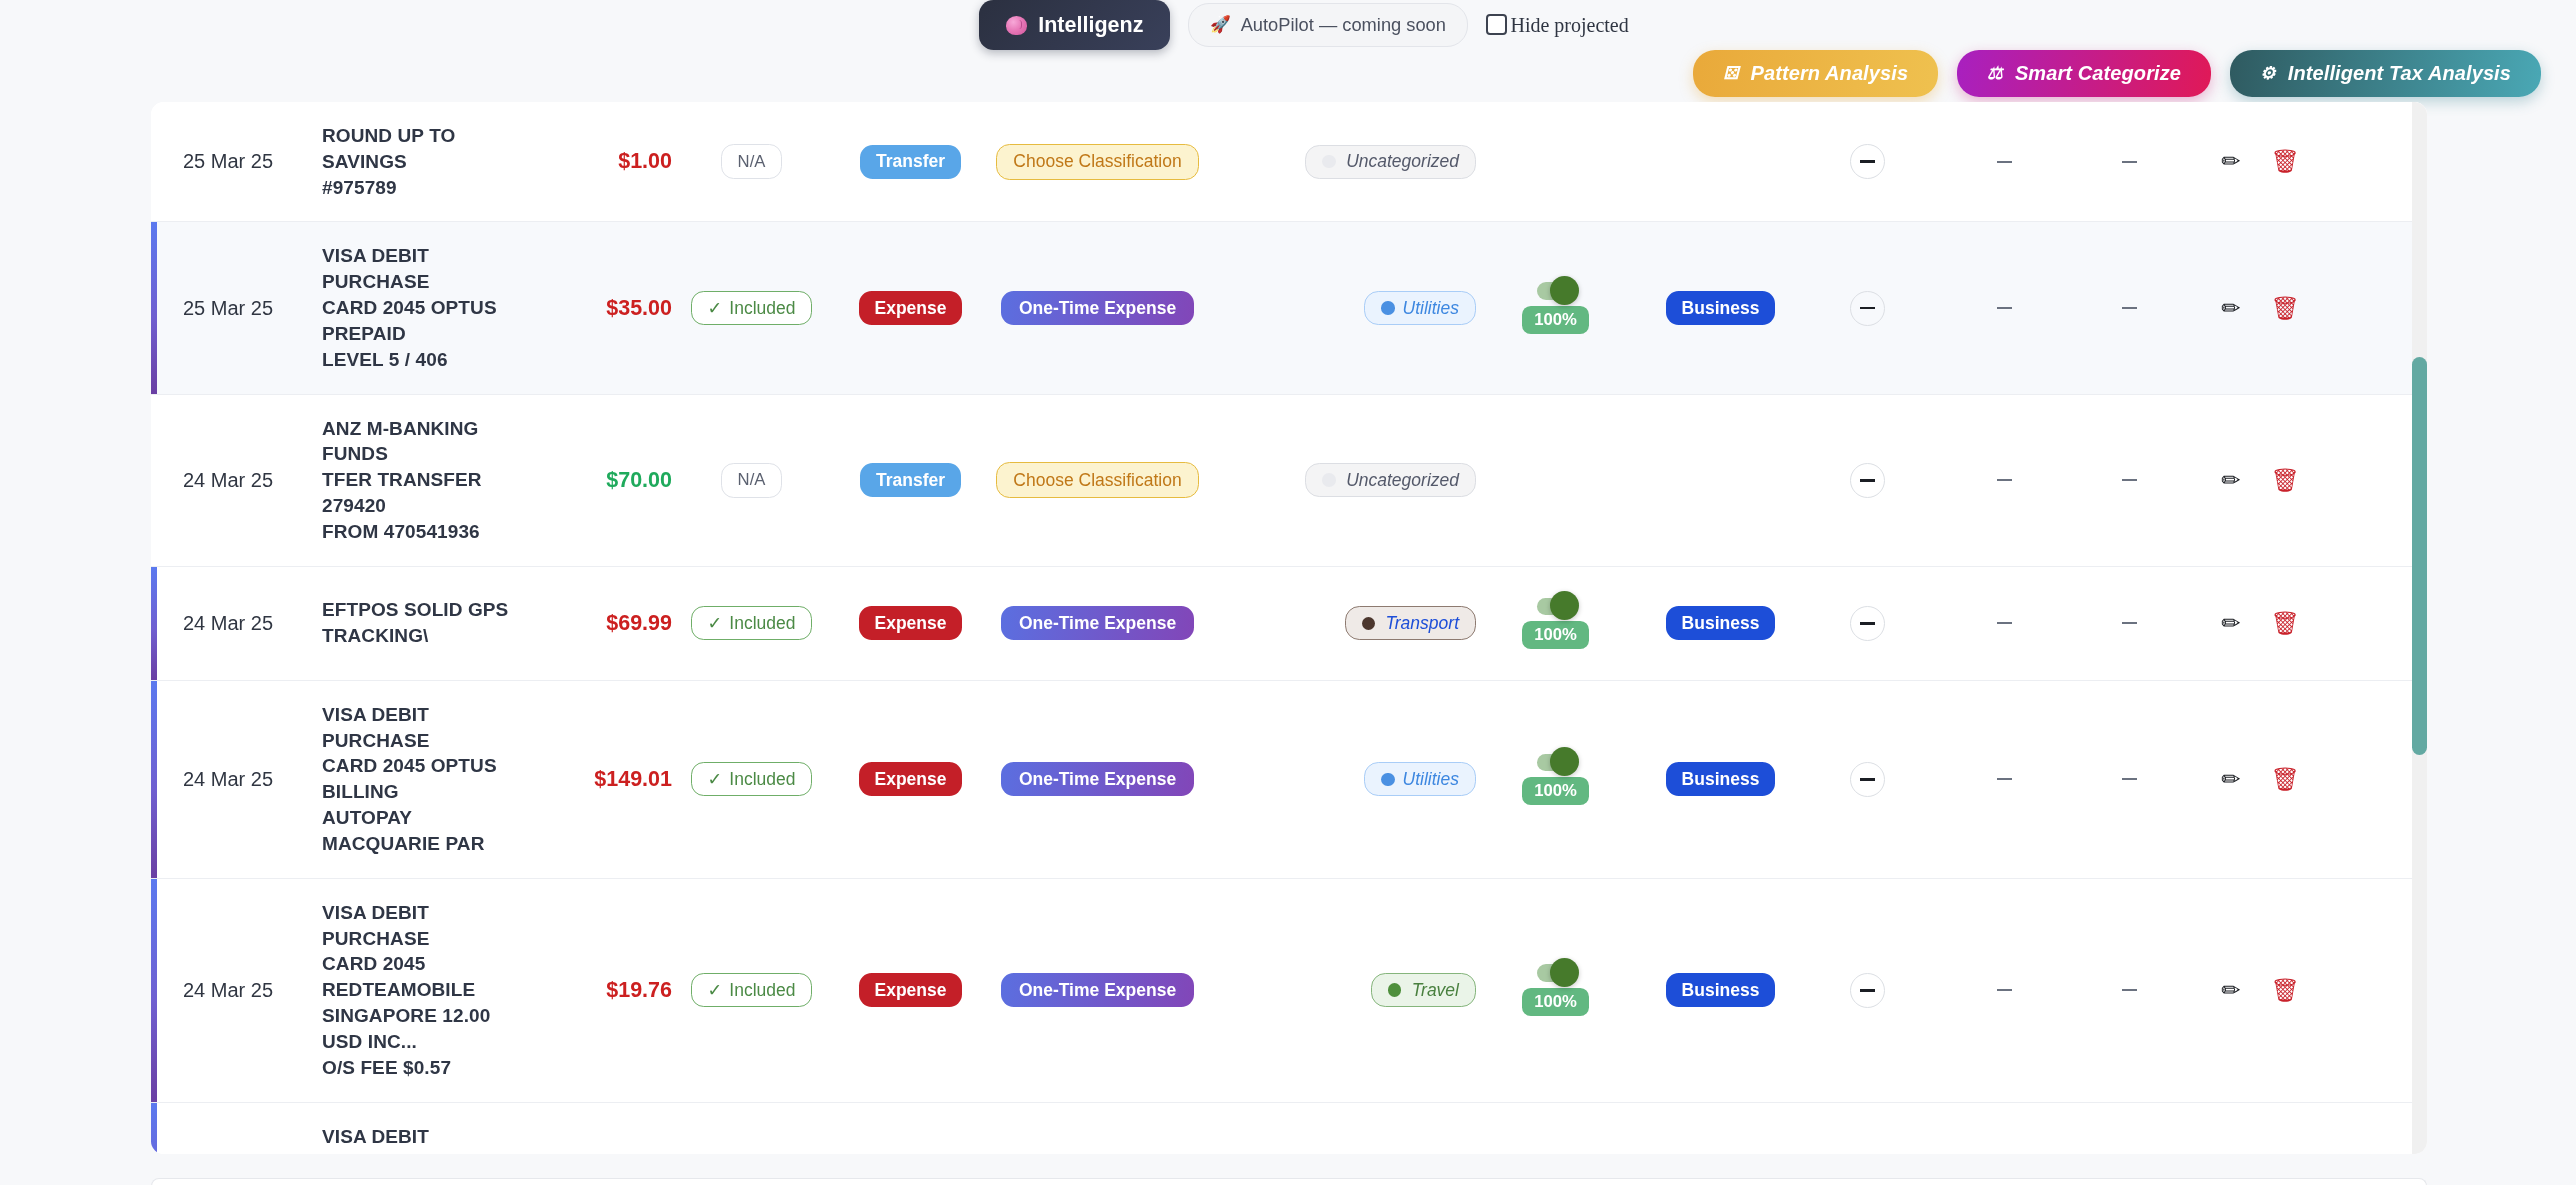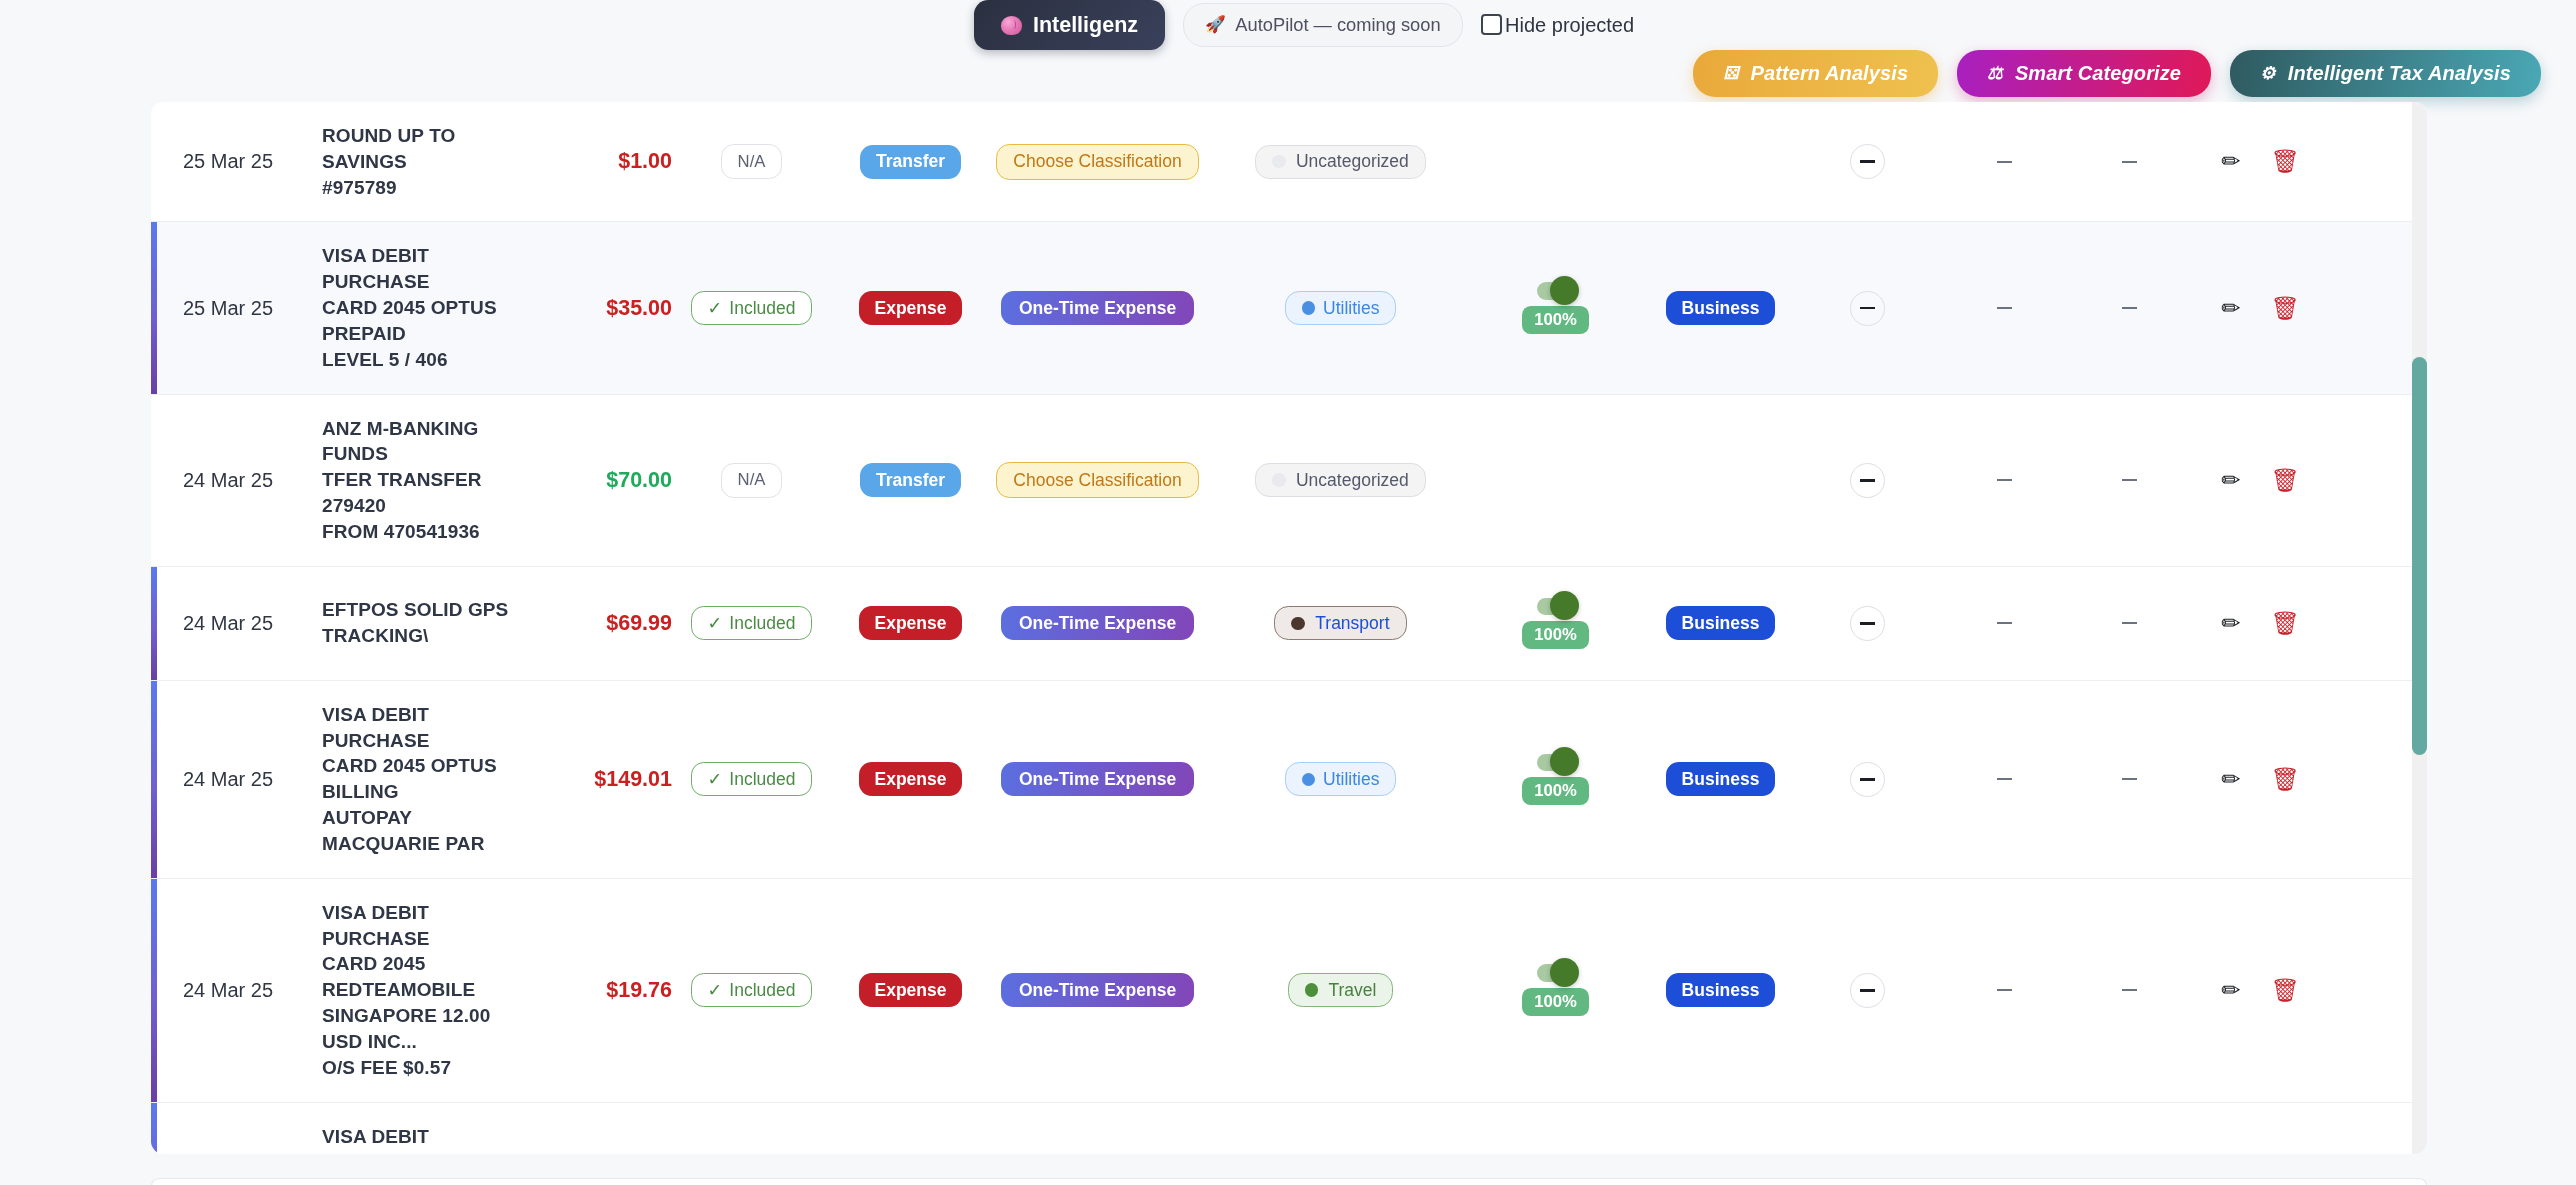--- a/index.html
+++ b/index.html
@@ -38,21 +38,21 @@
   }
 
   .pill-autopilot {
     display: flex; align-items: center; gap: 9.5px;
     background: #f4f5f7; color: #4b5160; font-size: 18.3px;
     padding: 10.3px 21.5px; border-radius: 21px;
     border: 0.8px solid #e3e5ea; white-space: nowrap;
   }
   .rocket-ico { font-size: 16.7px; line-height: 1; flex: none; }
 
-  .hide-projected { display: flex; gap: 3px; white-space: nowrap; }
+  .hide-projected { display: flex; gap: 3px; white-space: nowrap; font-family: Liberation Serif, serif; }
   .cbox {
     width: 21.5px; height: 21.5px; border: 2px solid #3d4350; border-radius: 4px;
     background: #ffffff; flex: none;
   }
   .hide-projected-label { font-size: 20px; color: #2f3542; }
 
   .btn-action {
     display: flex; align-items: center; gap: 12px;
     color: #ffffff; font-weight: bold; font-size: 20px; font-style: italic;
     padding: 12px 30px; border-radius: 22px; white-space: nowrap;
@@ -80,21 +80,21 @@
     position: absolute; left: 0; top: 0; bottom: 0; width: 5.6px;
     background: linear-gradient(180deg,#5b79ef 0%,#6f5fd0 55%,#6a3fa3 100%);
   }
   .cell { display: flex; align-items: center; padding: 21px 0; flex: none; }
   .c-date  { width: 171px; padding-left: 32px; }
   .c-desc  { width: 203px; }
   .c-amt   { width: 147px; justify-content: flex-end; }
   .c-incl  { width: 159px; justify-content: center; }
   .c-type  { width: 159px; justify-content: center; }
   .c-class { width: 215px; justify-content: center; }
-  .c-cat   { width: 271px; justify-content: center; }
+  .c-cat   { width: 271px; justify-content: flex-end; font-style: italic; }
   .c-tog   { width: 159px; justify-content: center; }
   .c-biz   { width: 159px; justify-content: center; }
   .c-a     { width: 147px; justify-content: center; }
   .c-b     { width: 127px; justify-content: center; }
   .c-c     { width: 123px; justify-content: center; }
   .c-act   { width: 139px; justify-content: center; gap: 30px; }
 
   .date-txt { font-size: 20px; color: #303642; font-weight: 500; white-space: nowrap; }
   .desc-txt {
     font-size: 19px; color: #2f3645; font-weight: bold; line-height: 1.36;

